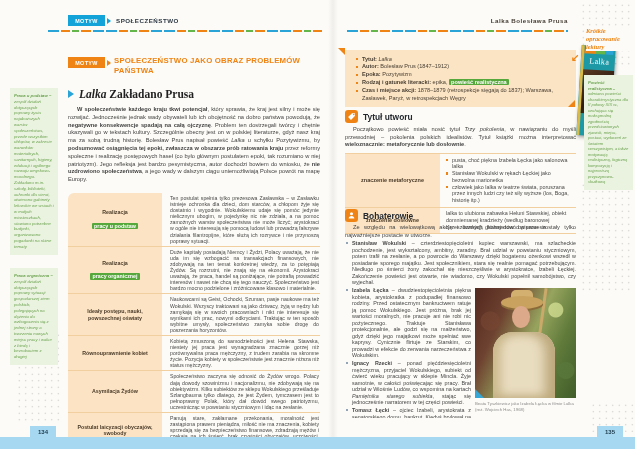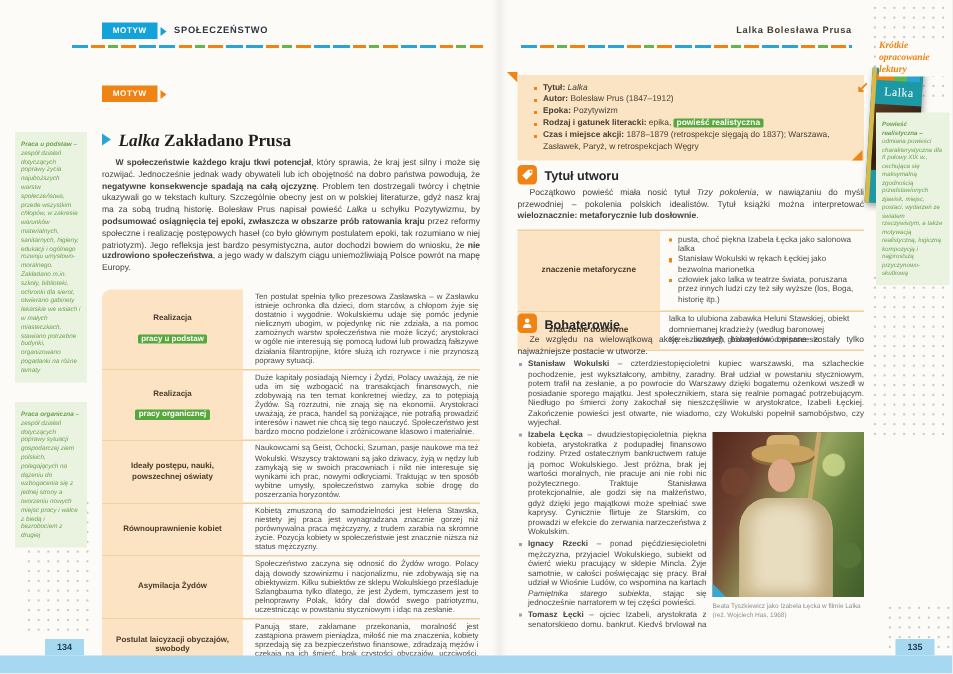--- a/index.html
+++ b/index.html
@@ -124,20 +124,21 @@
   </div>
   <div class="hdr-title" style="left:116px;top:17px;">SPOŁECZEŃSTWO</div>
   <div class="dash" style="left:48px;width:274px;"></div>
 
   <div class="hdr-title" style="left:345px;top:17px;width:223px;text-align:right;color:#463e35;">Lalka Bolesława Prusa</div>
   <div class="dash" style="left:347px;width:221px;"></div>
 
   <div class="chip orange" style="left:68px;top:57px;">
     <span>MOTYW</span>
   </div>
+  <div class="section-title">SPOŁECZEŃSTWO JAKO OBRAZ PROBLEMÓW PAŃSTWA</div>
 
   <div class="article-title">
     <span class="tri-blue"></span><span><span class="seg-i">Lalka</span><span> Zakładano Prusa</span></span>
   </div>
 
   <div class="intro"><span class="seg-b">W społeczeństwie każdego kraju tkwi potencjał</span><span>, który sprawia, że kraj jest silny i może się rozwijać. Jednocześnie jednak wady obywateli lub ich obojętność na dobro państwa powodują, że </span><span class="seg-b">negatywne konsekwencje spadają na całą ojczyznę</span><span>. Problem ten dostrzegali twórcy i chętnie ukazywali go w tekstach kultury. Szczególnie obecny jest on w polskiej literaturze, gdyż nasz kraj ma za sobą trudną historię. Bolesław Prus napisał powieść </span><span class="seg-i">Lalka</span><span> u schyłku Pozytywizmu, by </span><span class="seg-b">podsumować osiągnięcia tej epoki, zwłaszcza w obszarze prób ratowania kraju</span><span> przez reformy społeczne i realizację postępowych haseł (co było głównym postulatem epoki, tak rozumiano w niej patriotyzm). Jego refleksja jest bardzo pesymistyczna, autor dochodzi bowiem do wniosku, że </span><span class="seg-b">nie uzdrowiono społeczeństwa</span><span>, a jego wady w dalszym ciągu uniemożliwiają Polsce powrót na mapę Europy.</span></div>
 
   <div class="ltable">
     <div class="lrow">
       <div class="llabel">

